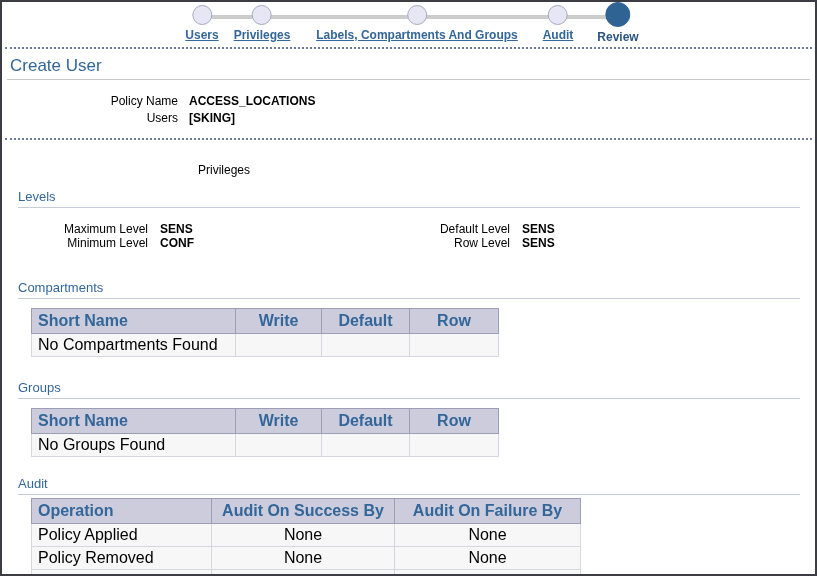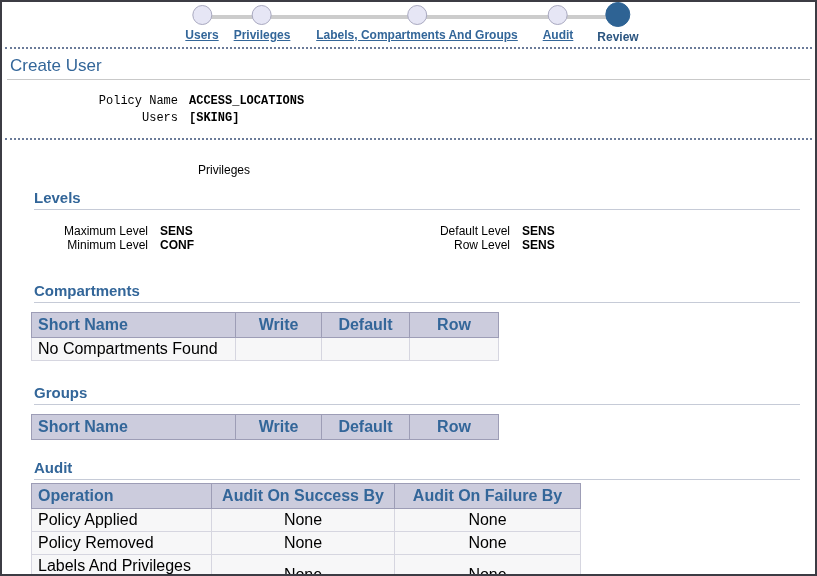--- a/index.html
+++ b/index.html
@@ -33,29 +33,29 @@
     font-family: "Liberation Sans", sans-serif; font-size: 12px; color: #000;
     background: linear-gradient(#FFFFFF, #D6D6D6);
     border: 1px solid #6e6e6e; border-radius: 9px;
     padding: 1px 10px 2px 10px; height: 19px; cursor: pointer; line-height: 14px;
   }
   .ak { text-decoration: underline; }
   .step-indicator { font-size: 12px; color: #336699; margin: 0 3px; white-space: nowrap; }
 
   
   .summary { margin-top: 13px; font-size: 12px; }
-  .summary-row { display: flex; line-height: 17px; font-family: Liberation Mono, monospace; }
+  .summary-row { display: flex; line-height: 17px; }
   .summary-label { width: 176px; text-align: right; color: #000; }
   .summary-value { font-weight: bold; margin-left: 11px; color: #000; }
   .dotted.second { margin-top: 11px; }
 
   .priv-label { margin: 23px 0 0 196px; font-size: 12px; color: #000; }
 
   
-  .section h2 { font-size: 15px; font-weight: bold; color: #336699; margin: 0 15px 0 32px; padding-bottom: 3px; border-bottom: 1px solid #C6CBD7; }
+  .section h2 { font-size: 13px; font-weight: normal; color: #336699; margin: 0 15px 0 16px; padding-bottom: 3px; border-bottom: 1px solid #C6CBD7; }
   .section-levels { margin-top: 12px; }
   .levels-grid { display: grid; grid-template-columns: 118px 230px 132px auto; margin: 14px 0 0 28px; font-size: 12px; }
   .fl { text-align: right; color: #000; }
   .fv { font-weight: bold; padding-left: 12px; color: #000; }
 
   .section-compartments { margin-top: 30px; }
   .section-groups { margin-top: 23px; }
   .section-audit { margin-top: 19px; }
 
   
@@ -165,20 +165,26 @@
           <col style="width:88px">
           <col style="width:89px">
         </colgroup>
       <tbody>
           <tr>
         <th class="tl">Short Name</th>
         <th class="tc">Write</th>
         <th class="tc">Default</th>
         <th class="tc">Row</th>
       </tr>
+      <tr>
+        <td class="tl">No Groups Found</td>
+        <td></td>
+        <td></td>
+        <td></td>
+      </tr>
     </tbody>
       </table>
   </div>
 
   <div class="section section-audit">
     <h2>Audit</h2>
     <table class="data-table tight" style="width:549px">
       <colgroup>
           <col style="width:180px">
           <col style="width:183px">

